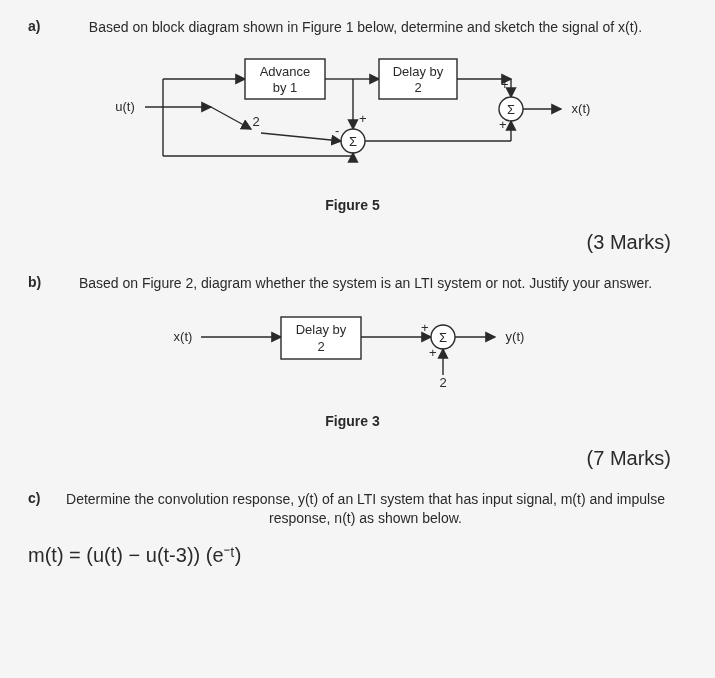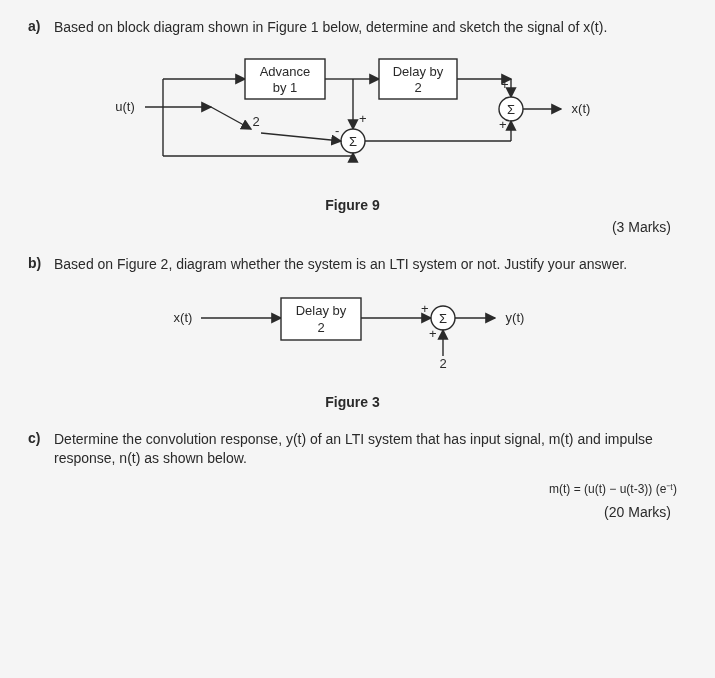--- a/index.html
+++ b/index.html
@@ -9,45 +9,45 @@
       background: #f5f5f5;
       font-family: 'Segoe UI', Arial, sans-serif;
       font-size: 14px;
       color: #2a2a2a;
       padding: 18px 38px 18px 28px;
       position: relative;
     }
     .question { margin-bottom: 20px; }
     .q-row { display: flex; align-items: flex-start; gap: 8px; }
     .q-label { font-weight: 600; min-width: 18px; }
-    .q-text { flex: 1; line-height: 1.35; }
+    .q-text { flex: 1; line-height: 1.35; text-align: center; }
     .diagram-area {
       width: 100%;
       display: flex;
       flex-direction: column;
       align-items: center;
       margin: 14px 0 4px 0;
     }
     .fig-caption {
       font-weight: 700;
       text-align: center;
       margin-top: 6px;
       font-size: 14px;
     }
     .marks {
       text-align: right;
-      margin-top: 6px;
-      font-size: 14px;
+      margin-top: 18px;
+      font-size: 20px;
       padding-right: 6px;
     }
     .eqs {
-      text-align: right;
+      text-align: left;
       margin: 12px 0 4px 0;
       line-height: 1.5;
-      font-size: 12px;
+      font-size: 20px;
     }
     svg { display: block; }
     .bx { fill: #fff; stroke: #2a2a2a; stroke-width: 1.4; }
     .ln { stroke: #2a2a2a; stroke-width: 1.4; fill: none; }
     .tx { font-family: Arial, sans-serif; font-size: 13px; fill: #2a2a2a; }
     .sum { fill: #fff; stroke: #2a2a2a; stroke-width: 1.4; }
     .arrow { marker-end: url(#ah); }
   </style>
 </head>
 <body>
@@ -105,21 +105,21 @@
       <circle class="sum" cx="408" cy="58" r="12"></circle>
       <text class="tx" x="408" y="63" text-anchor="middle">Σ</text>
       <text class="tx" x="396" y="78">+</text>
 
       <line class="ln" x1="262" y1="90" x2="408" y2="90"></line>
       <line class="ln arrow" x1="408" y1="90" x2="408" y2="70"></line>
 
       <line class="ln arrow" x1="420" y1="58" x2="458" y2="58"></line>
       <text class="tx" x="478" y="62" text-anchor="middle">x(t)</text>
     </svg>
-    <div class="fig-caption">Figure 9</div>
+    <div class="fig-caption">Figure 5</div>
   </div>
   <div class="marks">(3 Marks)</div>
 </div>
 
 <div class="question">
   <div class="q-row">
     <div class="q-label">b)</div>
     <div class="q-text">Based on Figure 2, diagram whether the system is an LTI system or not. Justify your answer.</div>
   </div>
   <div class="diagram-area">
@@ -140,24 +140,24 @@
 
       <text class="tx" x="300" y="80" text-anchor="middle">2</text>
       <line class="ln arrow" x1="300" y1="68" x2="300" y2="42"></line>
       <text class="tx" x="286" y="50">+</text>
 
       <line class="ln arrow" x1="312" y1="30" x2="352" y2="30"></line>
       <text class="tx" x="372" y="34" text-anchor="middle">y(t)</text>
     </svg>
     <div class="fig-caption">Figure 3</div>
   </div>
+  <div class="marks">(7 Marks)</div>
 </div>
 
 <div class="question">
   <div class="q-row">
     <div class="q-label">c)</div>
     <div class="q-text">Determine the convolution response, y(t) of an LTI system that has input signal, m(t) and impulse response, n(t) as shown below.</div>
   </div>
   <div class="eqs">
     <div>m(t) = (u(t) − u(t-3)) (e⁻ᵗ)</div>
   </div>
-  <div class="marks">(20 Marks)</div>
 </div>
 
 </body></html>

